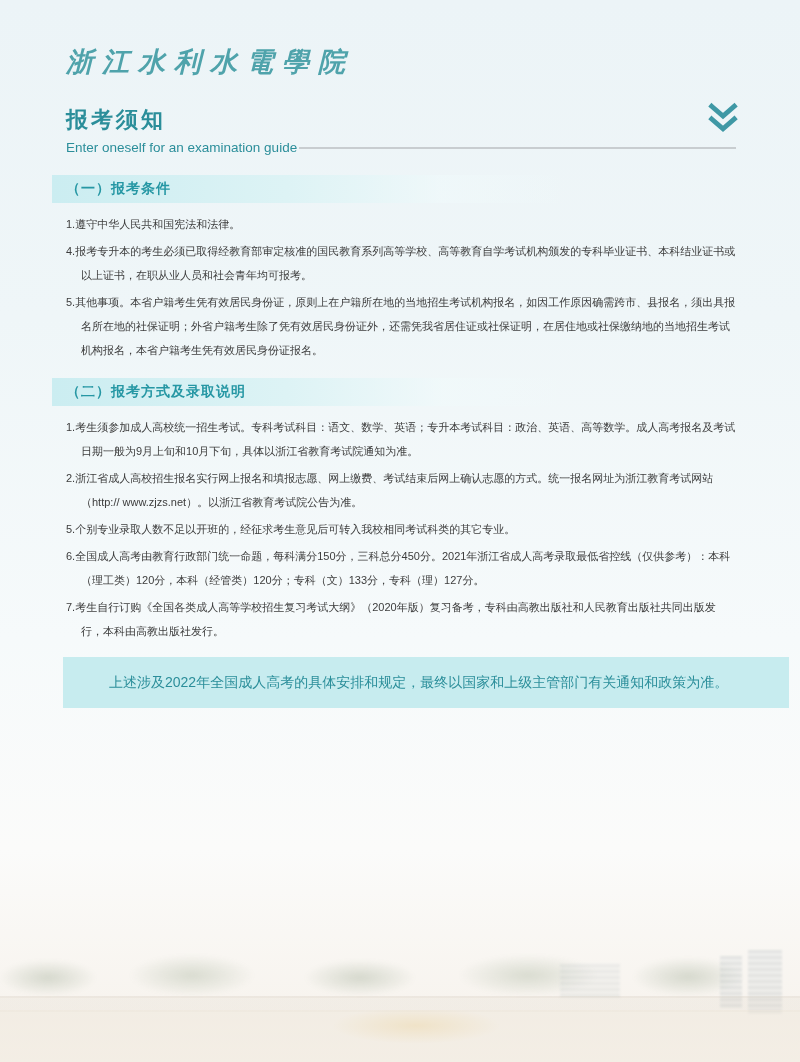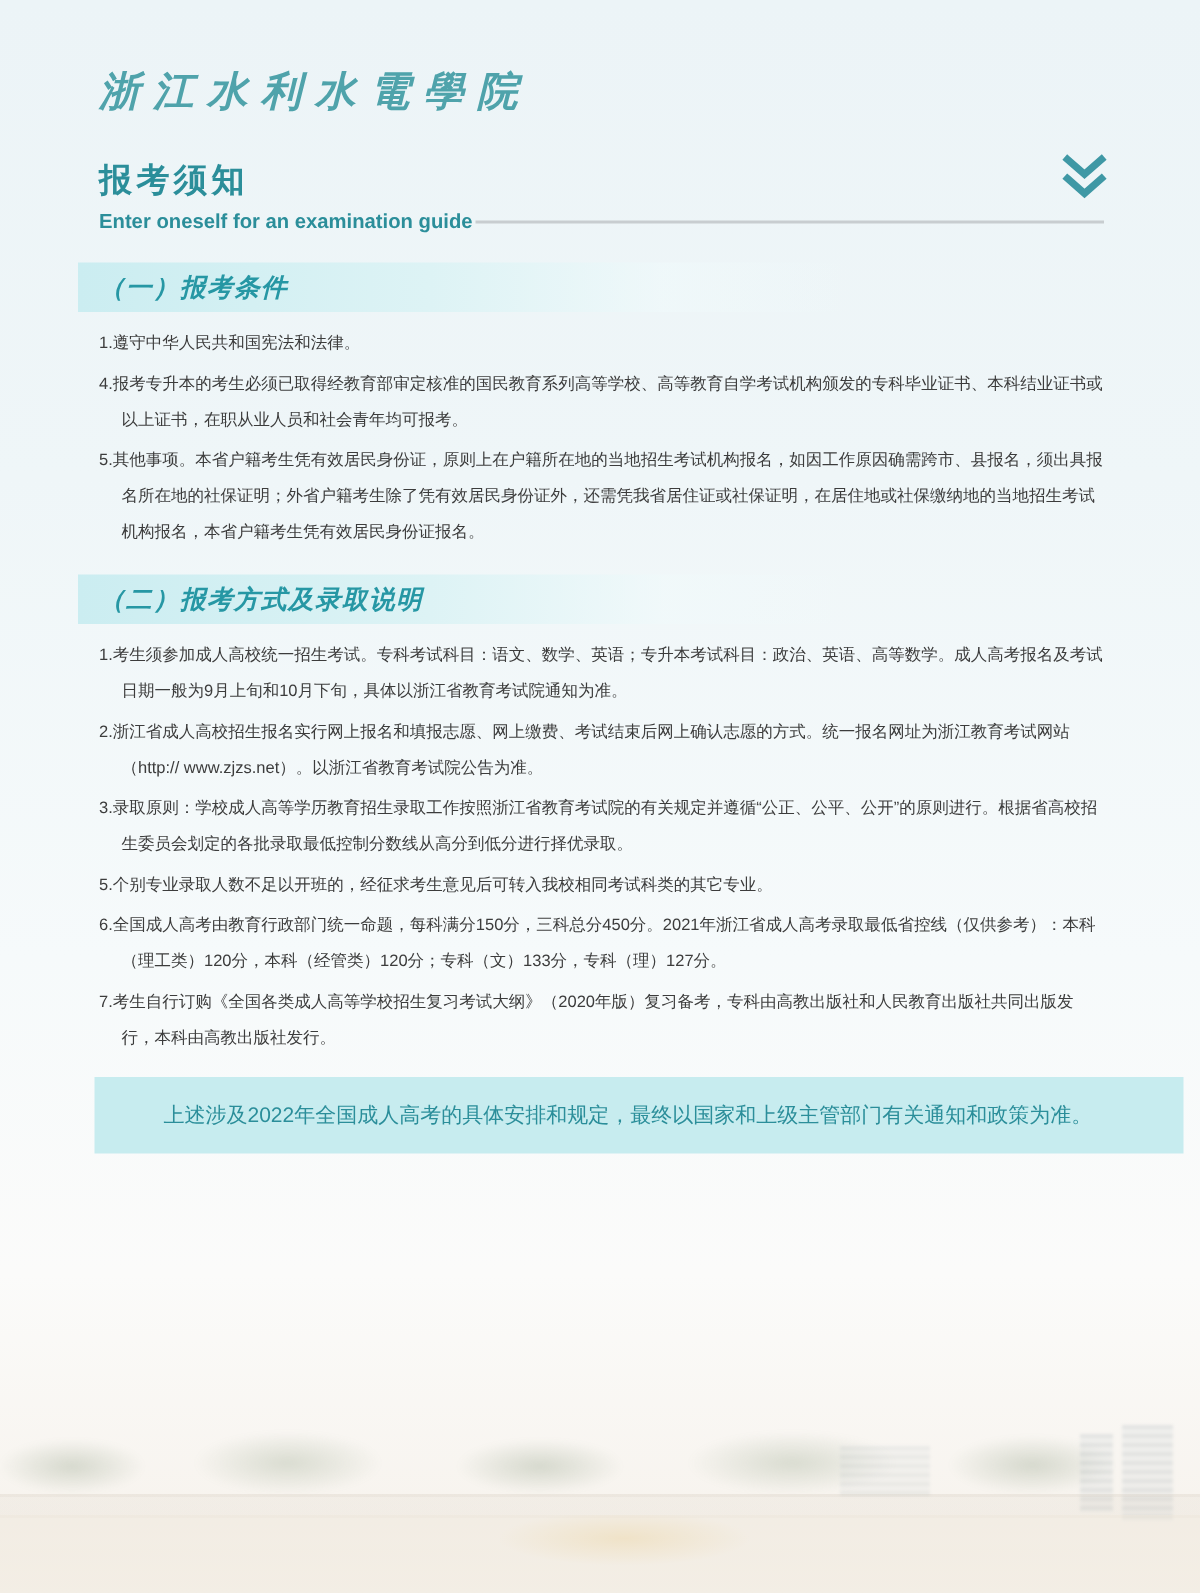--- a/index.html
+++ b/index.html
@@ -14,32 +14,31 @@
   .logo{margin-top:46px;}
   .logo-cn{
     font-family:"DejaVu Serif",serif;font-weight:bold;font-style:italic;
     font-size:27px;color:#4fa3ab;letter-spacing:9px;line-height:1.2;
   }
   .logo-en{font-size:9.5px;font-weight:bold;color:#4fa3ab;margin-top:3px;letter-spacing:.2px;}
 
   
   .title-block{position:relative;margin-top:26px;}
   .title-cn{font-size:22px;font-weight:bold;color:#2b8e9a;letter-spacing:3px;line-height:32px;}
-  .subtitle-row{display:flex;align-items:center;gap:2px;margin-top:4px;font-weight:bold;}
+  .subtitle-row{display:flex;align-items:center;gap:2px;margin-top:4px;}
   .subtitle{font-size:13.5px;color:#2b8e9a;white-space:nowrap;}
   .rule{flex:1;height:2px;background:#c8cdd0;}
   .chevron{position:absolute;right:-4px;top:-2px;width:34px;height:34px;}
 
   
   .sec-head{
     margin-top:20px;width:520px;box-sizing:border-box;
     padding:5px 0 5px 14px;margin-left:-14px;
-    font-size:17px;font-weight:bold;color:#2697a4;letter-spacing:1px;
+    font-size:14px;font-weight:bold;color:#2697a4;letter-spacing:1px;
     background:linear-gradient(to right,#cbedf1 0%,#ddf3f5 45%,rgba(240,250,251,.55) 75%,rgba(255,255,255,0) 100%);
-    font-style:italic;
   }
   .items{list-style:none;margin:9px 0 0 0;padding:0;}
   .items li{
     font-size:11px;line-height:24px;color:#3c3c3c;
     padding-left:15px;text-indent:-15px;margin-bottom:3px;
   }
   .sec2 .sec-head{margin-top:16px;}
 
   
   .notice{
@@ -102,21 +101,20 @@
         <li><span>4.</span><span>报考专升本的考生必须已取得经教育部审定核准的国民教育系列高等学校、高等教育自学考试机构颁发的专科毕业证书、本科结业证书或以上证书，在职从业人员和社会青年均可报考。</span></li>
         <li><span>5.</span><span>其他事项。本省户籍考生凭有效居民身份证，原则上在户籍所在地的当地招生考试机构报名，如因工作原因确需跨市、县报名，须出具报名所在地的社保证明；外省户籍考生除了凭有效居民身份证外，还需凭我省居住证或社保证明，在居住地或社保缴纳地的当地招生考试机构报名，本省户籍考生凭有效居民身份证报名。</span></li>
       </ul>
     </div>
 
     <div class="sec sec2">
       <div class="sec-head">（二）报考方式及录取说明</div>
       <ul class="items">
         <li><span>1.</span><span>考生须参加成人高校统一招生考试。专科考试科目：语文、数学、英语；专升本考试科目：政治、英语、高等数学。成人高考报名及考试日期一般为9月上旬和10月下旬，具体以浙江省教育考试院通知为准。</span></li>
         <li><span>2.</span><span>浙江省成人高校招生报名实行网上报名和填报志愿、网上缴费、考试结束后网上确认志愿的方式。统一报名网址为浙江教育考试网站（http:// www.zjzs.net）。以浙江省教育考试院公告为准。</span></li>
-        <li><span>3.</span><span>录取原则：学校成人高等学历教育招生录取工作按照浙江省教育考试院的有关规定并遵循“公正、公平、公开”的原则进行。根据省高校招生委员会划定的各批录取最低控制分数线从高分到低分进行择优录取。</span></li>
         <li><span>5.</span><span>个别专业录取人数不足以开班的，经征求考生意见后可转入我校相同考试科类的其它专业。</span></li>
         <li><span>6.</span><span>全国成人高考由教育行政部门统一命题，每科满分150分，三科总分450分。2021年浙江省成人高考录取最低省控线（仅供参考）：本科（理工类）120分，本科（经管类）120分；专科（文）133分，专科（理）127分。</span></li>
         <li><span>7.</span><span>考生自行订购《全国各类成人高等学校招生复习考试大纲》（2020年版）复习备考，专科由高教出版社和人民教育出版社共同出版发行，本科由高教出版社发行。</span></li>
       </ul>
     </div>
 
     <div class="notice">
       <p>上述涉及2022年全国成人高考的具体安排和规定，最终以国家和上级主管部门有关通知和政策为准。</p>
     </div>
 

